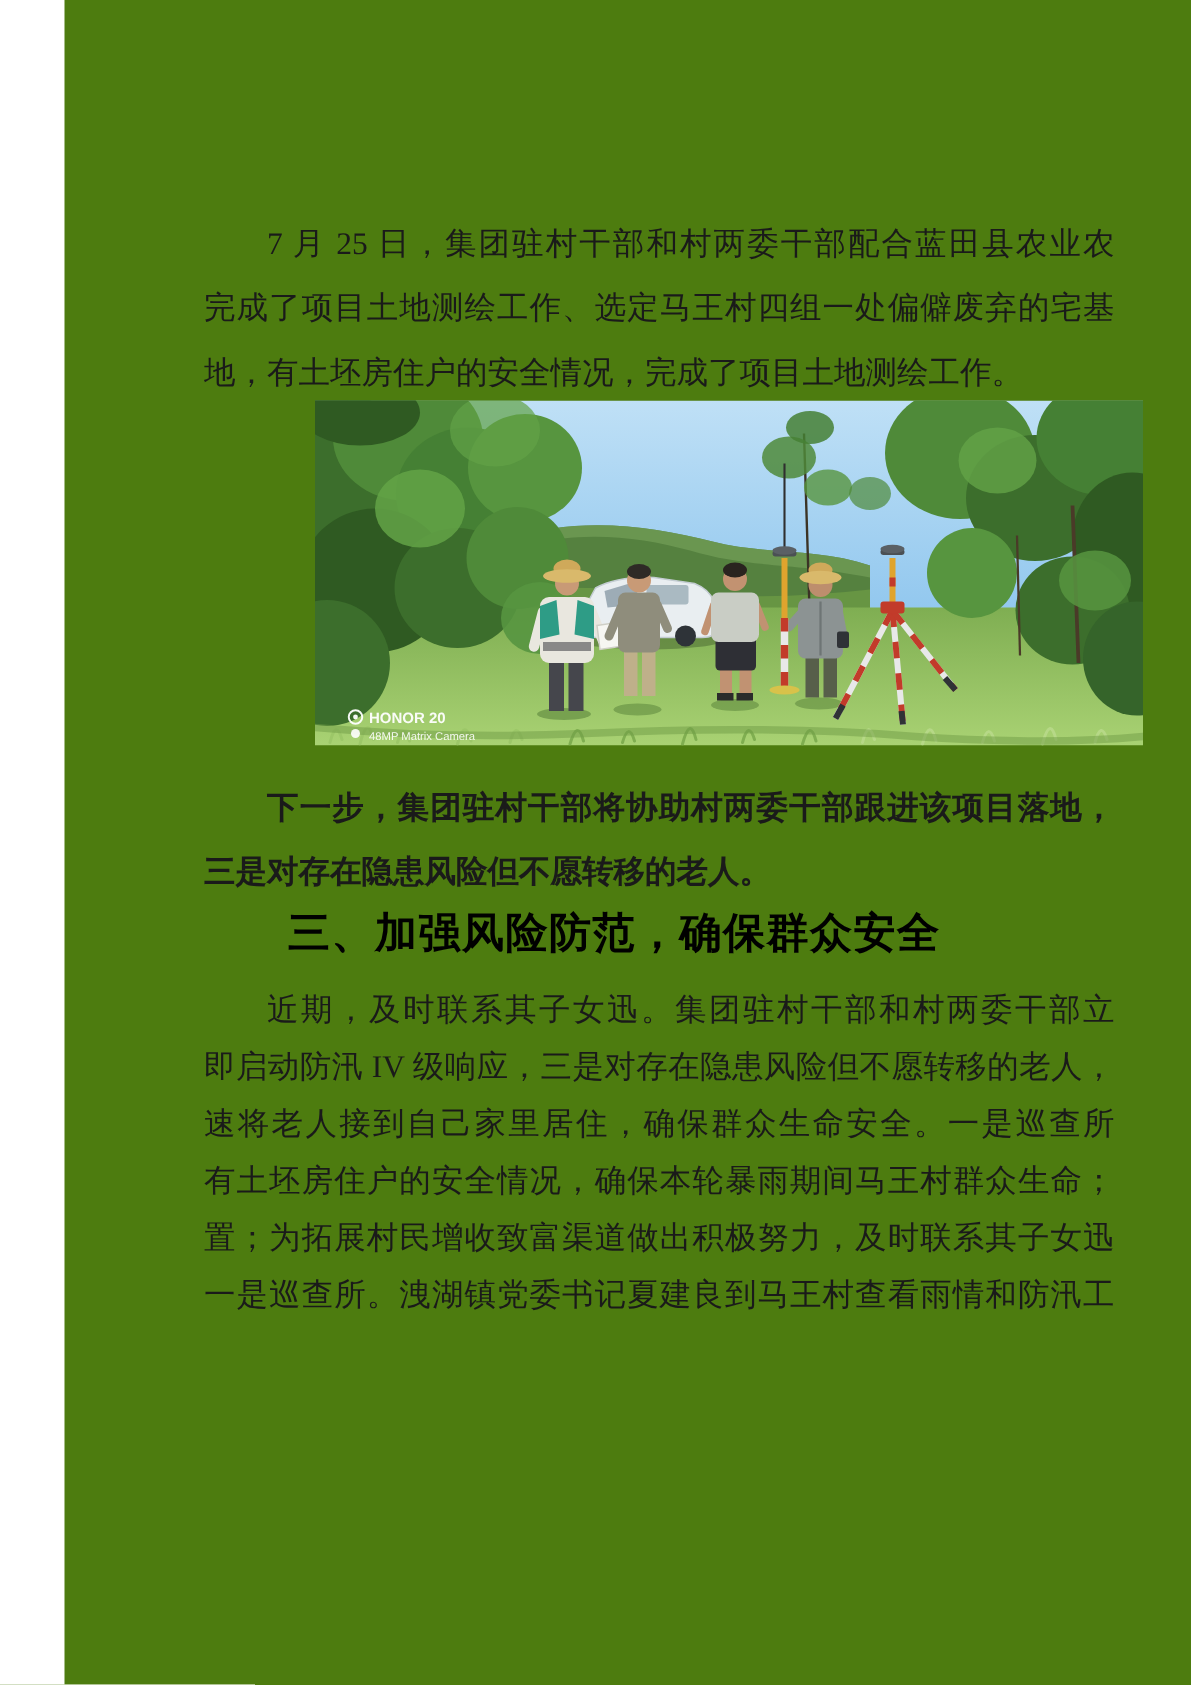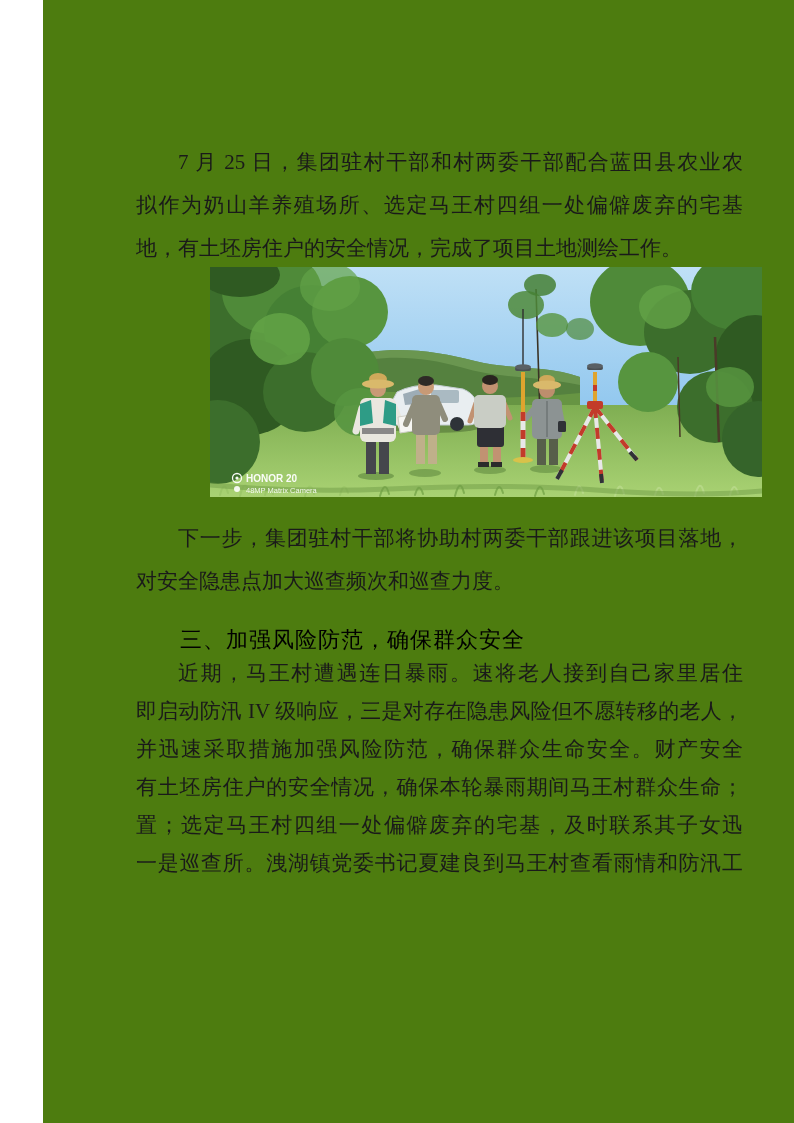--- a/index.html
+++ b/index.html
@@ -2,44 +2,44 @@
 <html><head>
 <meta charset="utf-8">
 <style>
   html,body { margin:0; padding:0; background:#ffffff; }
   .page {
     position:relative; width:794px; height:1123px; background:#4d7c0f;
     overflow:hidden; font-family:"Liberation Serif", serif; color:#1a1a1a;margin-left:43px;
   }
   .para { position:absolute; left:93px; width:607px; font-size:21px; }
   .para1 { top:141px; }
-  .para2 { top:517px; }
+  .para2 { top:517px;font-weight:bold; }
   .para1 .line, .para2 .line { line-height:43px; }
   .para3 { top:654px; }
   .para3 .line { line-height:38px; }
   .line { text-align:justify; text-justify:inter-character; }
   .line.just { text-align-last:justify; }
   .line.indent { text-indent:2em; }
   .heading {
-    position:absolute; left:93px; top:625px; width:607px; margin:0;
-    font-family:"Liberation Sans", sans-serif; font-weight:400;
-    font-size:22px; line-height:30px; color:#000000;
+    position:absolute; left:93px; top:607px; width:607px; margin:0;
+    font-family:"Liberation Sans", sans-serif; font-weight:700;
+    font-size:28px; line-height:30px; color:#000000;
     text-indent:2em; letter-spacing:1px;
   }
   .photo { position:absolute; left:127px; top:267px; width:552px; height:230px; margin:0;padding-left:40px; }
   .photo svg { display:block; width:100%; height:100%; }
 </style>
 </head>
 <body>
 
 <div class="page">
 
   <div class="para para1">
     <div class="line indent just">7 月 25 日，集团驻村干部和村两委干部配合蓝田县农业农</div>
-    <div class="line just">拟作为奶山羊养殖场所、选定马王村四组一处偏僻废弃的宅基</div>
+    <div class="line just">完成了项目土地测绘工作、选定马王村四组一处偏僻废弃的宅基</div>
     <div class="line">地，有土坯房住户的安全情况，完成了项目土地测绘工作。</div>
   </div>
 
   <figure class="photo">
     <svg viewBox="0 0 552 230" preserveAspectRatio="none">
       <defs>
         <linearGradient id="skyg" x1="0" y1="0" x2="0" y2="1">
           <stop offset="0" stop-color="#bfe0f6"></stop>
             <stop offset="1" stop-color="#8fc6ee"></stop>
         </linearGradient>
@@ -203,27 +203,27 @@
         <circle cx="27" cy="211" r="1.6" fill="#ffffff" opacity="0.95"></circle>
         <circle cx="27" cy="222" r="3" fill="#ffffff" opacity="0.9"></circle>
         <text x="36" y="215" font-family="Liberation Sans, sans-serif" font-size="10" font-weight="bold" fill="#ffffff" opacity="0.95">HONOR 20</text>
         <text x="36" y="226" font-family="Liberation Sans, sans-serif" font-size="7.5" fill="#ffffff" opacity="0.9">48MP Matrix Camera</text>
       </g>
     </svg>
   </figure>
 
   <div class="para para2">
     <div class="line indent just">下一步，集团驻村干部将协助村两委干部跟进该项目落地，</div>
-    <div class="line">对安全隐患点加大巡查频次和巡查力度。</div>
+    <div class="line">三是对存在隐患风险但不愿转移的老人。</div>
   </div>
 
   <h3 class="heading">三、加强风险防范，确保群众安全</h3>
 
   <div class="para para3">
-    <div class="line indent just">近期，马王村遭遇连日暴雨。速将老人接到自己家里居住</div>
+    <div class="line indent just">近期，及时联系其子女迅。集团驻村干部和村两委干部立</div>
     <div class="line just">即启动防汛 IV 级响应，三是对存在隐患风险但不愿转移的老人，</div>
-    <div class="line just">并迅速采取措施加强风险防范，确保群众生命安全。财产安全</div>
+    <div class="line just">速将老人接到自己家里居住，确保群众生命安全。一是巡查所</div>
     <div class="line just">有土坯房住户的安全情况，确保本轮暴雨期间马王村群众生命；</div>
-    <div class="line just">置；选定马王村四组一处偏僻废弃的宅基，及时联系其子女迅</div>
+    <div class="line just">置；为拓展村民增收致富渠道做出积极努力，及时联系其子女迅</div>
     <div class="line just">一是巡查所。洩湖镇党委书记夏建良到马王村查看雨情和防汛工</div>
   </div>
 
 </div>
 
 </body></html>

